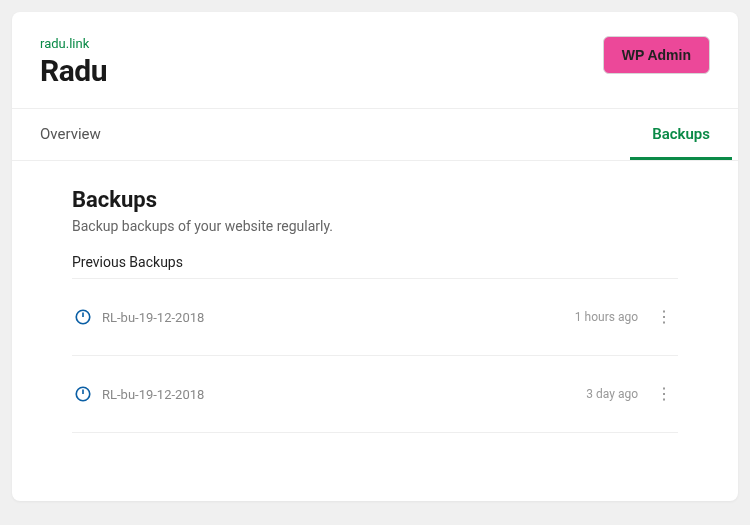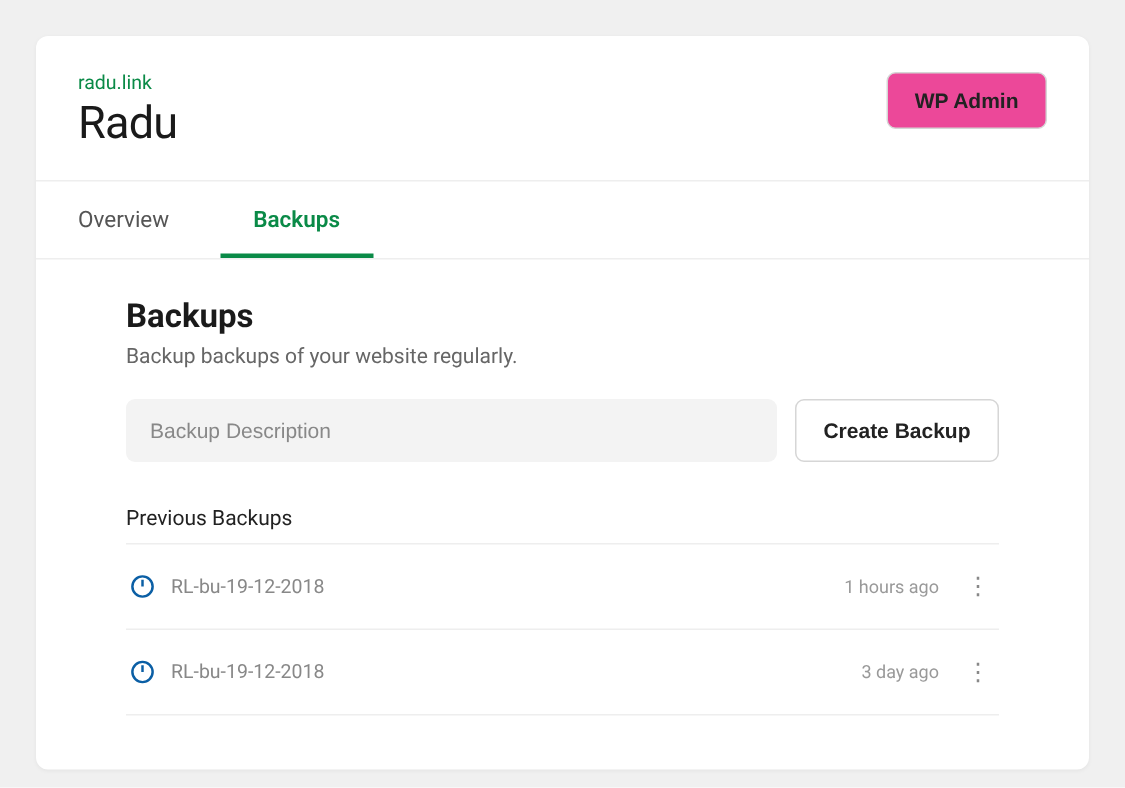--- a/index.html
+++ b/index.html
@@ -1,34 +1,34 @@
 <!DOCTYPE html>
 <html><head>
 <meta charset="utf-8">
 <style>
 * { box-sizing: border-box; margin: 0; padding: 0; }
 body { font-family: -apple-system, BlinkMacSystemFont, "Segoe UI", Roboto, Helvetica, Arial, sans-serif; background: #f0f0f0; width: 750px; height: 525px; overflow: hidden; }
-.card { background: #fff; border-radius: 8px; margin: 24px; height: 489px; box-shadow: 0 1px 3px rgba(0,0,0,0.05); overflow: hidden; }
+.card { background: #fff; border-radius: 8px; margin: 12px; height: 489px; box-shadow: 0 1px 3px rgba(0,0,0,0.05); overflow: hidden; }
 .header { display: flex; justify-content: space-between; align-items: flex-start; padding: 24px 28px 20px 28px; }
 .header-left { display: flex; flex-direction: column; }
 .domain-link { color: #0a8a47; font-size: 13px; margin-bottom: 2px; }
-.site-title { font-size: 30px; font-weight: 400; color: #1a1a1a; letter-spacing: -0.5px; }
+.site-title { font-size: 30px; font-weight: 700; color: #1a1a1a; letter-spacing: -0.5px; }
 .wp-admin-btn { border: 1px solid #d6d6d6; background: #ec4899; border-radius: 6px; padding: 10px 18px; font-size: 14px; font-weight: 600; color: #222; cursor: pointer; }
-.tabs { display: flex; justify-content: flex-start; border-top: 1px solid #eee; border-bottom: 1px solid #eee; }
+.tabs { display: flex; justify-content: space-between; border-top: 1px solid #eee; border-bottom: 1px solid #eee; }
 .tab { padding: 16px 22px 14px 22px; font-size: 15px; color: #555; cursor: pointer; border-bottom: 3px solid transparent; margin: 0 6px; }
 .tab.active { color: #0a8a47; font-weight: 600; border-bottom-color: #0a8a47; }
 .content { padding: 26px 60px 20px 60px; }
 .section-title { font-size: 22px; font-weight: 700; color: #1a1a1a; margin-bottom: 6px; }
 .section-sub { font-size: 14px; color: #666; margin-bottom: 20px; }
 .create-row { display: flex; gap: 12px; margin-bottom: 30px; }
 .desc-input { flex: 1; border: none; background: #f3f3f3; border-radius: 6px; padding: 13px 16px; font-size: 14px; color: #333; }
 .desc-input::placeholder { color: #888; }
 .create-btn { border: 1px solid #d6d6d6; background: #fff; border-radius: 6px; padding: 12px 18px; font-size: 14px; font-weight: 600; color: #222; cursor: pointer; white-space: nowrap; }
 .prev-title { font-size: 14px; font-weight: 400; color: #222; margin-bottom: 8px; }
-.backup-row { display: flex; align-items: center; padding: 19px 2px; border-top: 1px solid #eee; }
+.backup-row { display: flex; align-items: center; padding: 29px 2px; border-top: 1px solid #eee; }
 .backup-row:last-child { border-bottom: 1px solid #eee; }
 .backup-icon { width: 18px; height: 18px; margin-right: 10px; flex-shrink: 0; }
 .backup-name { font-size: 13px; color: #888; flex: 1; }
 .backup-time { font-size: 12px; color: #999; margin-right: 14px; }
 .kebab { color: #888; cursor: pointer; padding: 0 4px; line-height: 1; font-size: 16px; letter-spacing: 0; }
 </style>
 </head>
 <body>
 
 <div class="card">
@@ -42,24 +42,20 @@
 
   <div class="tabs">
     <div class="tab">Overview</div>
     <div class="tab active">Backups</div>
   </div>
 
   <div class="content">
     <div class="section-title">Backups</div>
     <div class="section-sub">Backup backups of your website regularly.</div>
 
-    <div class="create-row">
-      <input class="desc-input" type="text" placeholder="Backup Description" style="">
-      <button class="create-btn">Create Backup</button>
-    </div>
 
     <div class="prev-title">Previous Backups</div>
 
     <div class="backup-row">
       <svg class="backup-icon" viewBox="0 0 24 24" fill="none" stroke="#0b5fa5" stroke-width="2.2">
           <circle cx="12" cy="12" r="9"></circle>
           <line x1="12" y1="6" x2="12" y2="12"></line>
         </svg>
       <span class="backup-name">RL-bu-19-12-2018</span>
       <span class="backup-time">1 hours ago</span>

